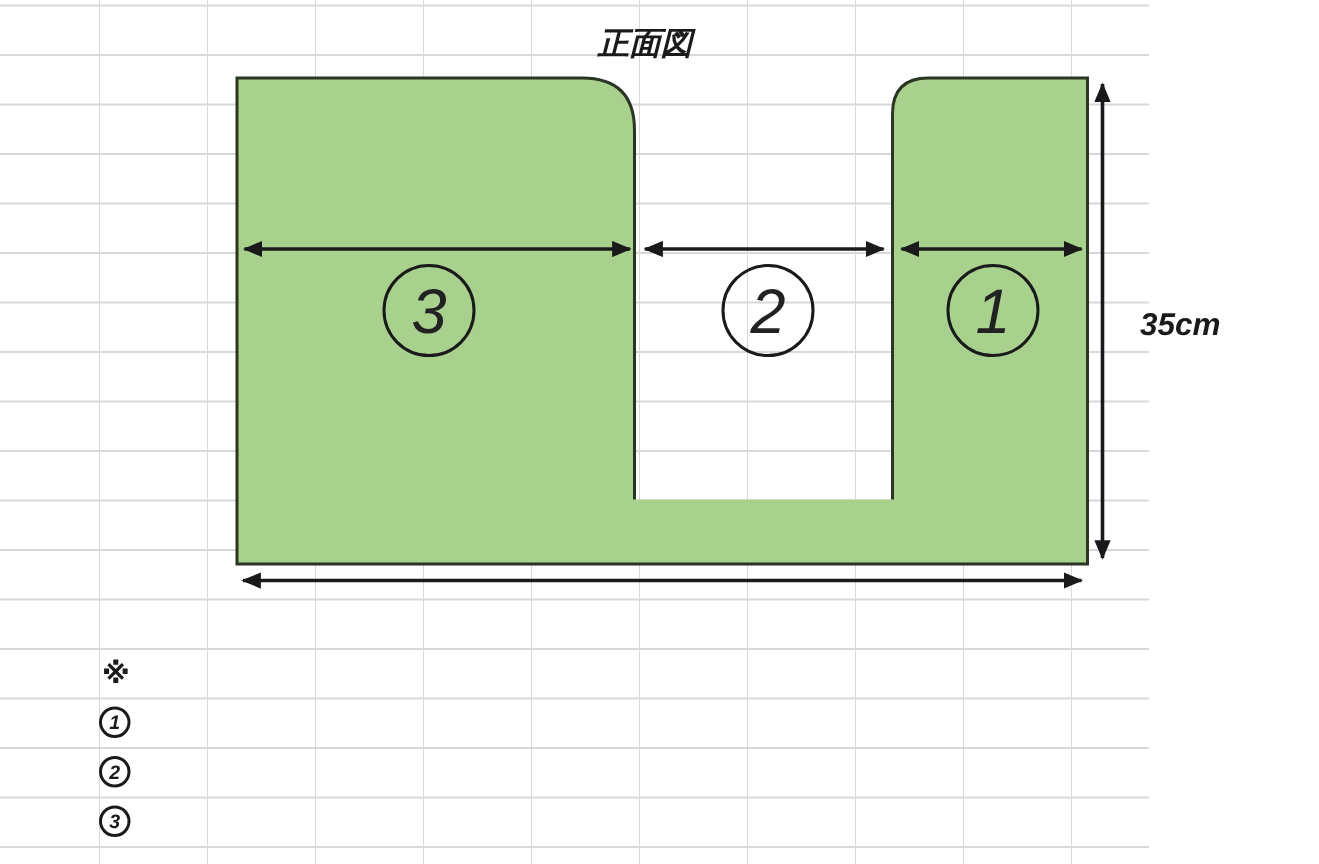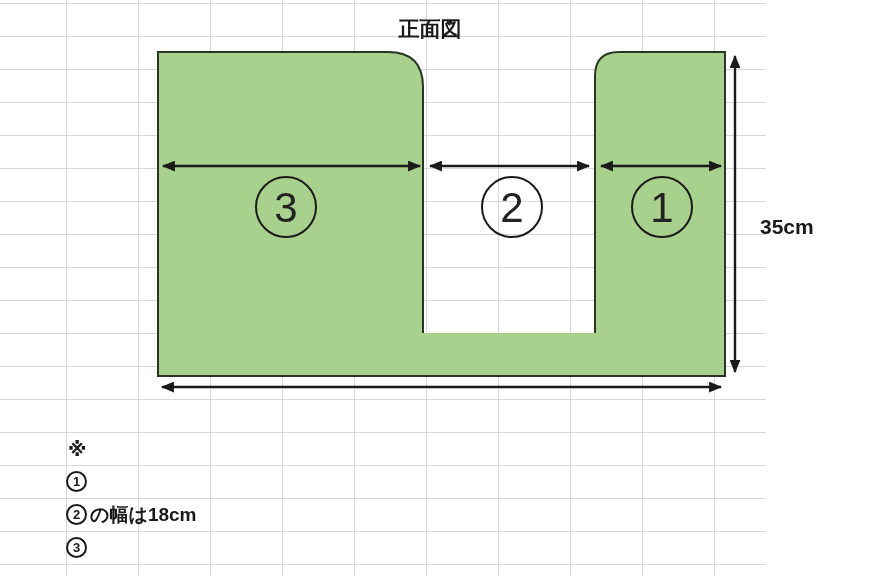--- a/index.html
+++ b/index.html
@@ -5,41 +5,41 @@
   :root{
     --shape_fill:#A9D18E;
     --shape_outline:#2B3524;
     --line:#1A1A1A;
     --grid_line:#D8D8D8;
     --text:#1A1A1A;
   }
   *{margin:0;padding:0;box-sizing:border-box;}
   html,body{width:879px;height:576px;background:#ffffff;overflow:hidden;}
   body{font-family:"Liberation Sans","DejaVu Sans",sans-serif;color:var(--text);}
-  .stage{position:relative;width:766px;height:576px;}
+  .stage{position:relative;width:766px;height:576px;font-style:italic;}
   .grid{
     position:absolute;inset:0;
     background-image:
       linear-gradient(to right, var(--grid_line) 1px, transparent 1px),
       linear-gradient(to bottom, var(--grid_line) 1px, transparent 1px);
     background-size:72px 33px;
     background-position:66px 3px;
   }
   svg.overlay{position:absolute;left:0;top:0;}
   .shape-fill{fill:var(--shape_fill);stroke:none;}
   .shape-stroke{fill:none;stroke:var(--shape_outline);stroke-width:2;}
   .dim{stroke:var(--line);stroke-width:2.4;}
   .num-circle{fill:none;stroke:var(--line);stroke-width:2;}
   .num-text{
     font-family:"Liberation Sans","DejaVu Sans",sans-serif;
     font-size:42px;font-weight:400;fill:#222222;text-anchor:middle;
   }
   .lbl{position:absolute;font-weight:bold;font-size:21px;white-space:nowrap;color:var(--text);}
   .title{left:330px;top:15px;width:200px;text-align:center;}
-  .h-label{left:760px;top:205px;margin-top:10px;}
+  .h-label{left:760px;top:205px;}
   .w-label{left:354px;top:394px;width:144px;text-align:center;}
   .note-marker{position:absolute;left:68px;top:434px;height:30px;font-size:19px;font-weight:bold;display:flex;align-items:center;}
   .note-row{position:absolute;left:66px;height:33px;display:flex;align-items:center;gap:3px;font-size:19px;font-weight:bold;}
   .note-row:nth-of-type(1){top:465px;}
   .cnum{
     display:inline-flex;align-items:center;justify-content:center;
     width:21px;height:21px;border:2px solid var(--text);border-radius:50%;
     font-size:13px;font-weight:bold;line-height:1;flex:0 0 auto;
   }
 </style>
@@ -86,19 +86,18 @@
 
   <div class="lbl h-label">35cm</div>
 
   <div class="note-marker">※</div>
 
   <div class="note-row" style="top:465px;">
     <span class="cnum">1</span>
   </div>
   <div class="note-row" style="top:498px;">
     <span class="cnum">2</span>
-      <span>の幅は18cm</span>
   </div>
   <div class="note-row" style="top:531px;">
     <span class="cnum">3</span>
   </div>
 
 </div>
 
 </body></html>

